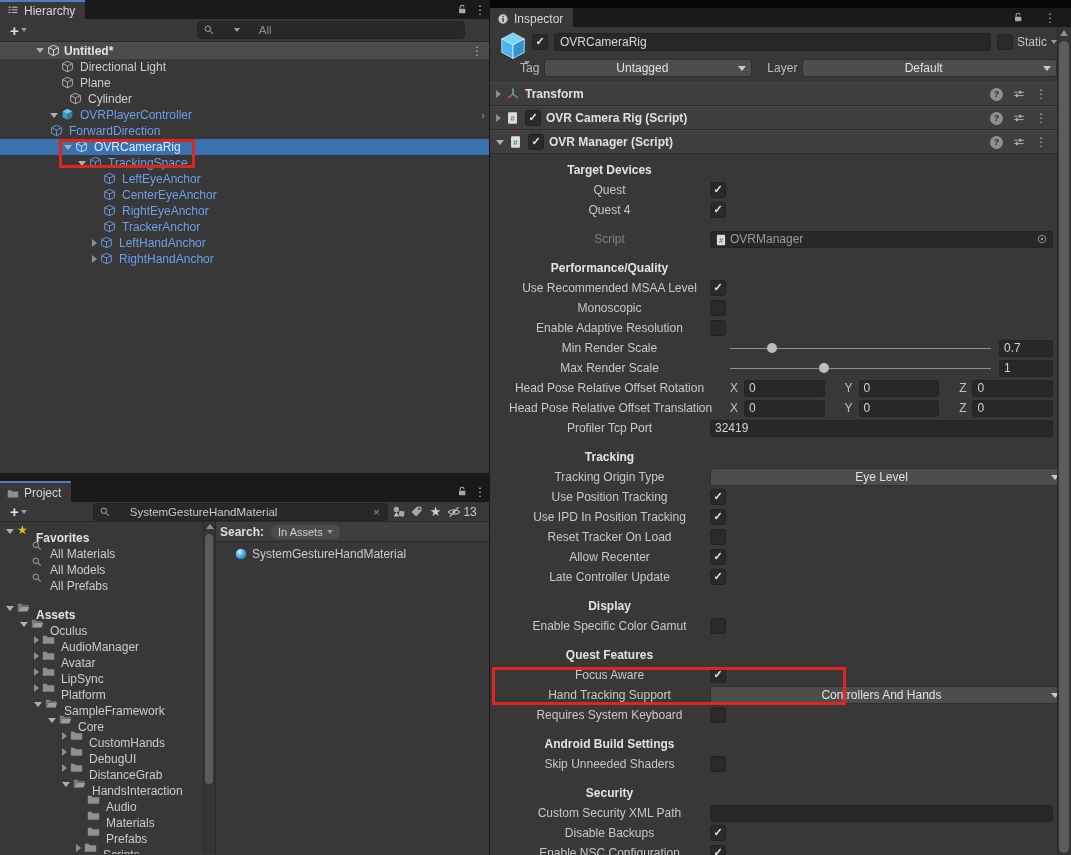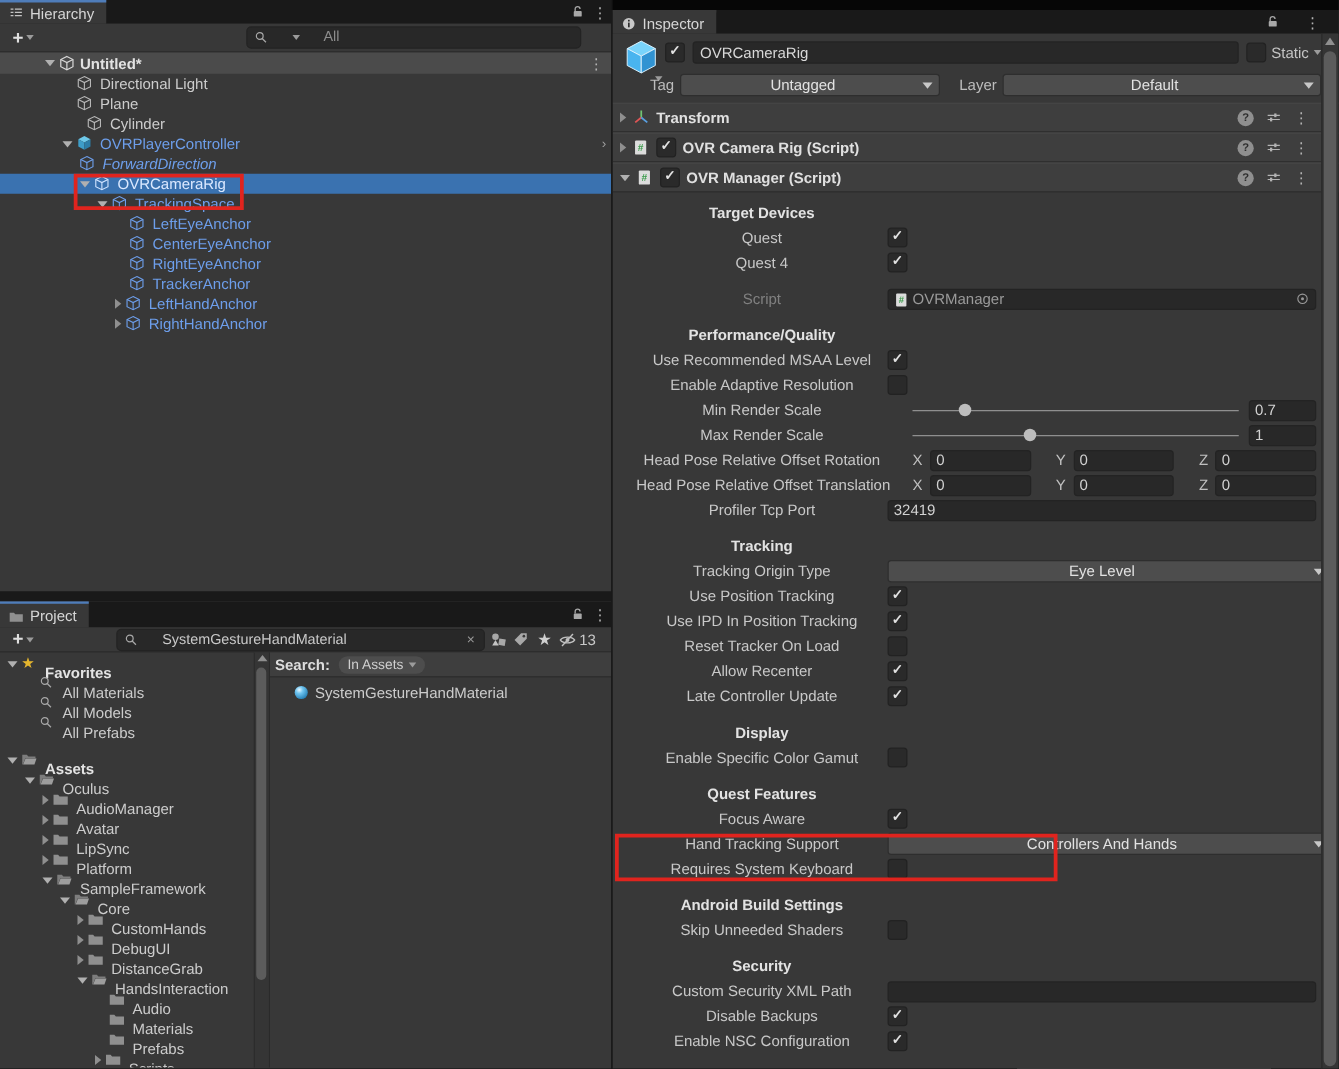--- a/index.html
+++ b/index.html
@@ -210,21 +210,21 @@
           <span class="icon14">
             <svg xmlns="http://www.w3.org/2000/svg" width="13" height="13" viewBox="0 0 16 16">
               <path d="M8 1 14 4.2 8 7.4 2 4.2z" fill="#6ec9ea"></path>
               <path d="M2 4.2 8 7.4v7.2L2 11.4z" fill="#3e9dc8"></path>
               <path d="M14 4.2 8 7.4v7.2l6-3.2z" fill="#2d7ea8"></path>
             </svg>
           </span>
           <span class="lbl">OVRPlayerController</span>
           <span class="edge-arrow">›</span>
         </div>
-        <div class="trow blue" style="padding-left: 52px; font-style: italic;">
+        <div class="trow blue" style="padding-left: 39px;">
           <span class="tri-spacer"></span>
           <span class="icon14">
             <svg xmlns="http://www.w3.org/2000/svg" width="13" height="13" viewBox="0 0 16 16">
               <path d="M8 1.5 14 4.5v7L8 14.5 2 11.5v-7z" fill="none" stroke="#6d9eeb" stroke-width="1.1"></path>
               <path d="M2 4.5 8 7.5 14 4.5 M8 7.5v7" fill="none" stroke="#6d9eeb" stroke-width="1.1"></path>
             </svg>
           </span>
           <span class="lbl">ForwardDirection</span>
         </div>
         <div class="trow selected blue" style="padding-left: 64px;">
@@ -763,20 +763,26 @@
         </div>
         <div class="irow">
           <span class="ilabel">Use Recommended MSAA Level</span>
           <span class="ictrl">
             <span class="cb">
               <span>✓</span>
             </span>
           </span>
         </div>
         <div class="irow">
+          <span class="ilabel">Monoscopic</span>
+          <span class="ictrl">
+            <span class="cb"></span>
+          </span>
+        </div>
+        <div class="irow">
           <span class="ilabel">Enable Adaptive Resolution</span>
           <span class="ictrl">
             <span class="cb"></span>
           </span>
         </div>
         <div class="irow">
           <span class="ilabel">Min Render Scale</span>
           <span class="sliderwrap">
             <span class="slider">
               <span class="track"></span>

